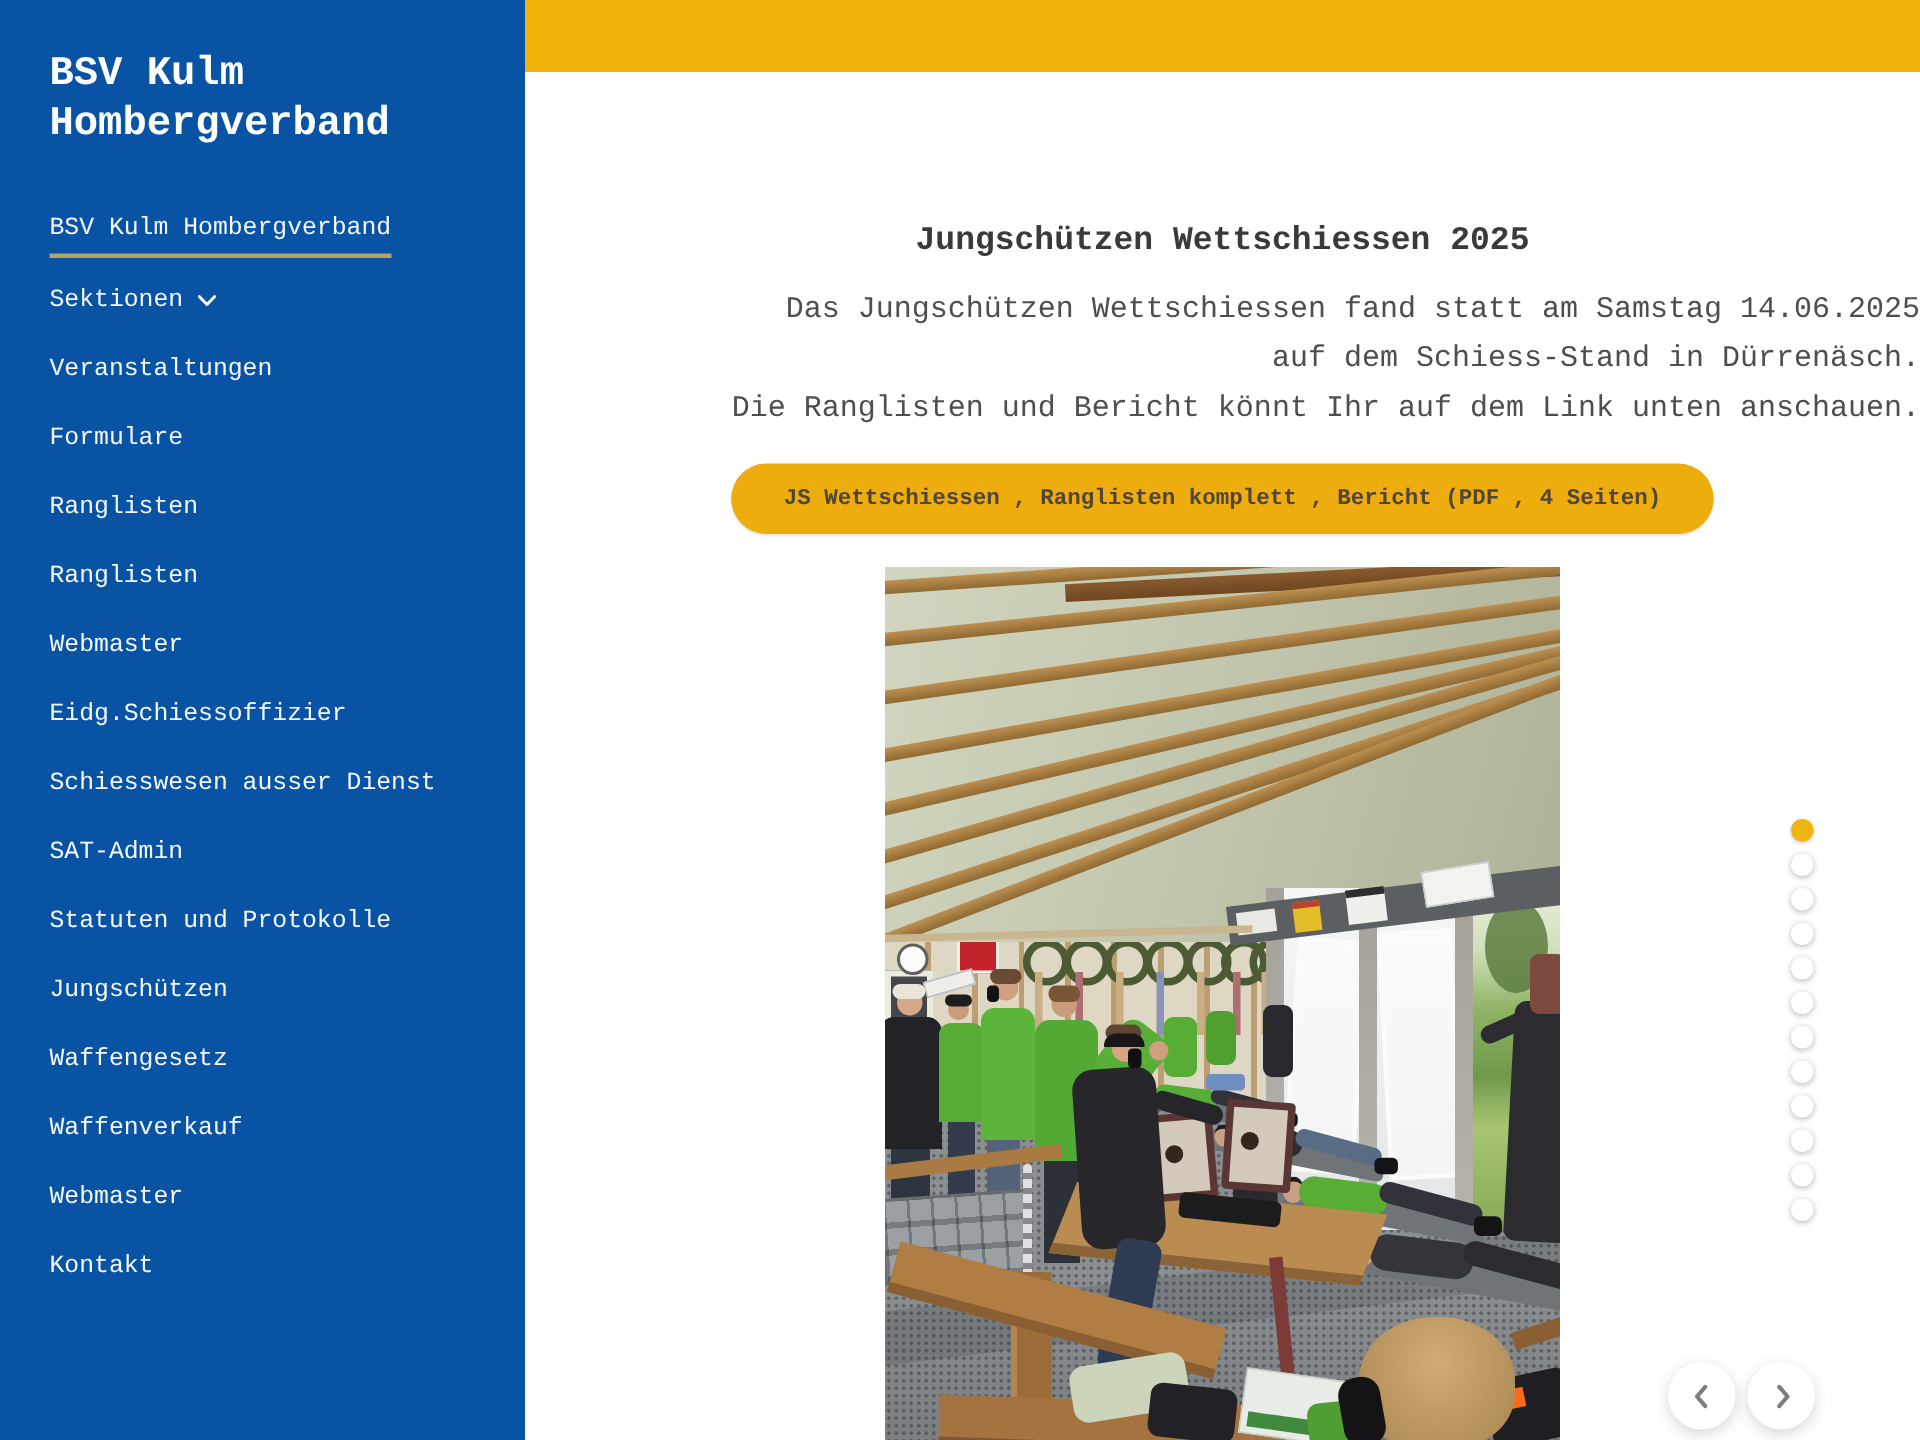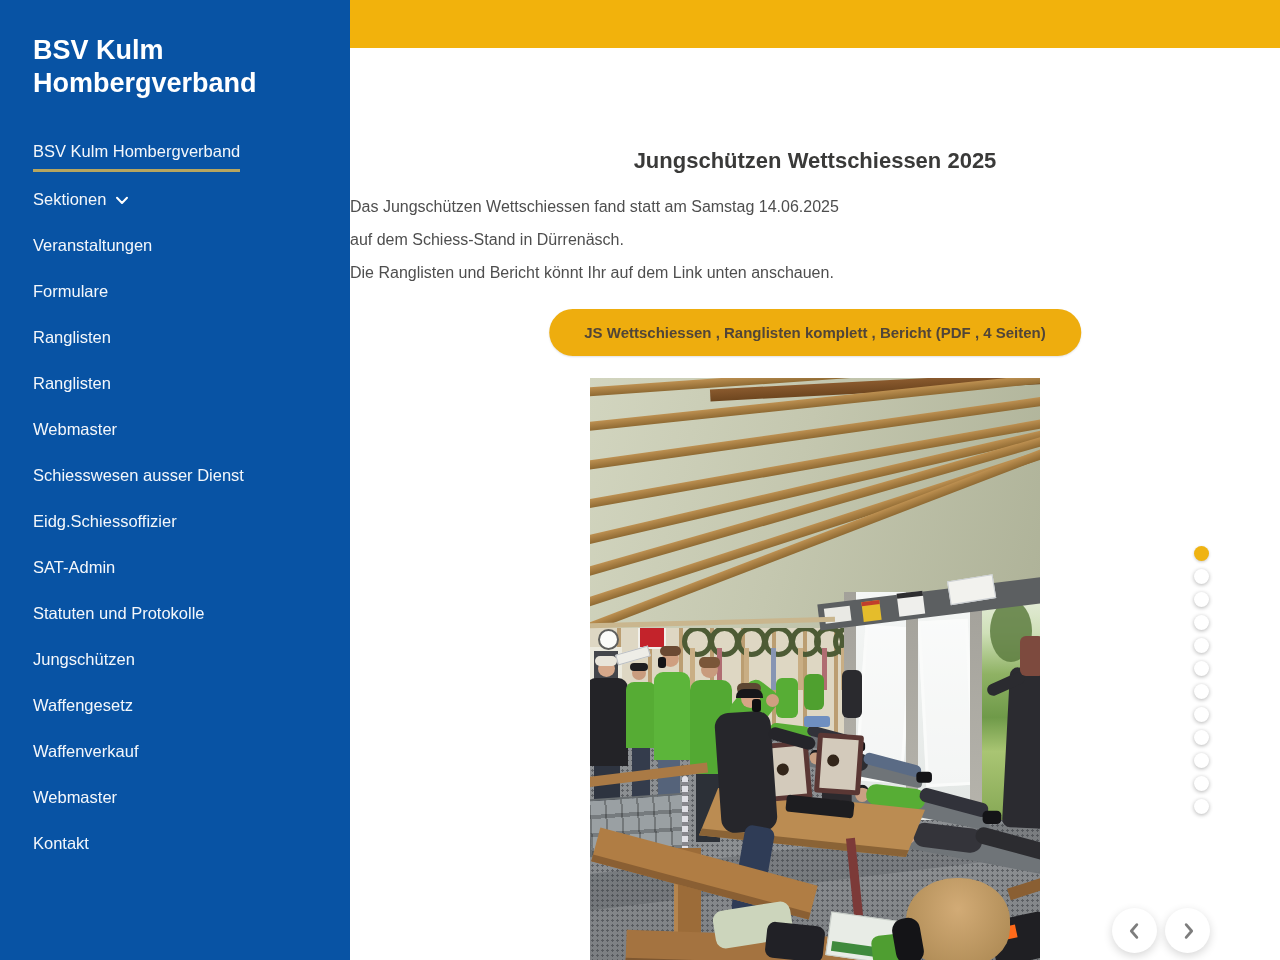--- a/index.html
+++ b/index.html
@@ -1,35 +1,35 @@
 <!DOCTYPE html>
 <html><head>
 <meta charset="utf-8">
 <style>
   html,body{margin:0;padding:0;}
   body{width:1280px;height:960px;overflow:hidden;background:#ffffff;
        font-family:"Liberation Sans","DejaVu Sans",sans-serif;}
-  .page{position:relative;width:1280px;height:744px;}
+  .page{position:relative;width:1280px;height:744px;font-family:Liberation Mono, monospace;}
 
   
   .sidebar{position:absolute;left:0;top:0;width:350px;height:960px;background:#0853a4;}
   .sidebar-title{padding:34px 30px 0 33px;color:#ffffff;font-size:27px;font-weight:700;line-height:33px;cursor:pointer;}
   .sidebar-nav{position:absolute;left:33px;top:130px;right:16px;}
   .nav-item{display:flex;align-items:center;gap:9px;height:46px;color:#f4f7fb;font-size:16.5px;
             text-decoration:none;cursor:pointer;width:fit-content;}
   .nav-item .nav-label{display:inline-block;}
   .nav-item.active .nav-label{border-bottom:3px solid #b6a55f;padding-bottom:8px;margin-top:8px;}
   .chev{margin-top:2px;}
 
   
   .topbar{position:absolute;left:350px;top:0;width:930px;height:48px;background:#f2b20c;}
   .page-title{position:absolute;left:350px;top:148px;width:930px;margin:0;text-align:center;
               font-size:22px;font-weight:700;color:#3a3a39;}
-  .intro{position:absolute;left:350px;top:190px;width:930px;text-align:left;
-         font-size:16px;color:#4e4e4e;line-height:33px;}
+  .intro{position:absolute;left:350px;top:190px;width:930px;text-align:right;
+         font-size:20px;color:#4e4e4e;line-height:33px;}
   .pdf-button{position:absolute;left:815px;top:309px;transform:translateX(-50%);
               background:#eead0e;color:#514538;font-weight:700;font-size:15px;
               padding:15px 35px;border-radius:26px;white-space:nowrap;text-decoration:none;
               cursor:pointer;box-shadow:0 1px 2px rgba(0,0,0,.12);}
 
   
   .dots{position:absolute;left:1194px;top:546px;display:flex;flex-direction:column;gap:8px;}
   .dot{width:15px;height:15px;border-radius:50%;background:#ffffff;cursor:pointer;
        box-shadow:0 1px 4px rgba(0,0,0,.30);}
   .dot.active{background:#efb312;box-shadow:0 1px 3px rgba(0,0,0,.22);}
@@ -203,24 +203,24 @@
         <a class="nav-item">
           <span class="nav-label">Ranglisten</span>
         </a>
         <a class="nav-item">
           <span class="nav-label">Ranglisten</span>
         </a>
         <a class="nav-item">
           <span class="nav-label">Webmaster</span>
         </a>
         <a class="nav-item">
+          <span class="nav-label">Eidg.Schiessoffizier</span>
+        </a>
+        <a class="nav-item">
           <span class="nav-label">Schiesswesen ausser Dienst</span>
-        </a>
-        <a class="nav-item">
-          <span class="nav-label">Eidg.Schiessoffizier</span>
         </a>
         <a class="nav-item">
           <span class="nav-label">SAT-Admin</span>
         </a>
         <a class="nav-item">
           <span class="nav-label">Statuten und Protokolle</span>
         </a>
         <a class="nav-item">
           <span class="nav-label">Jungschützen</span>
         </a>

